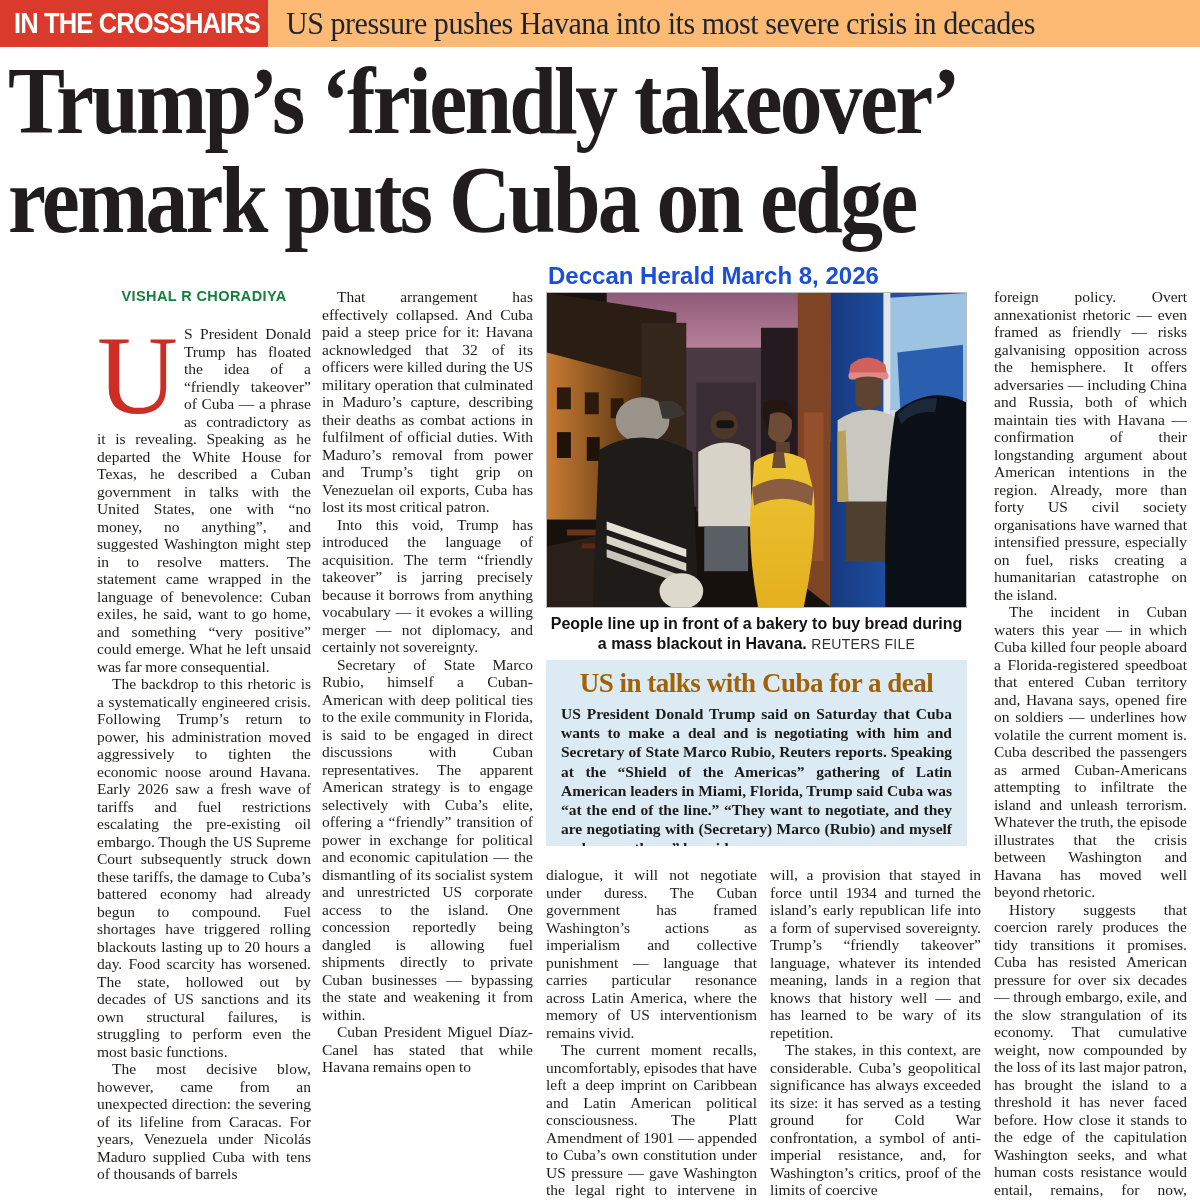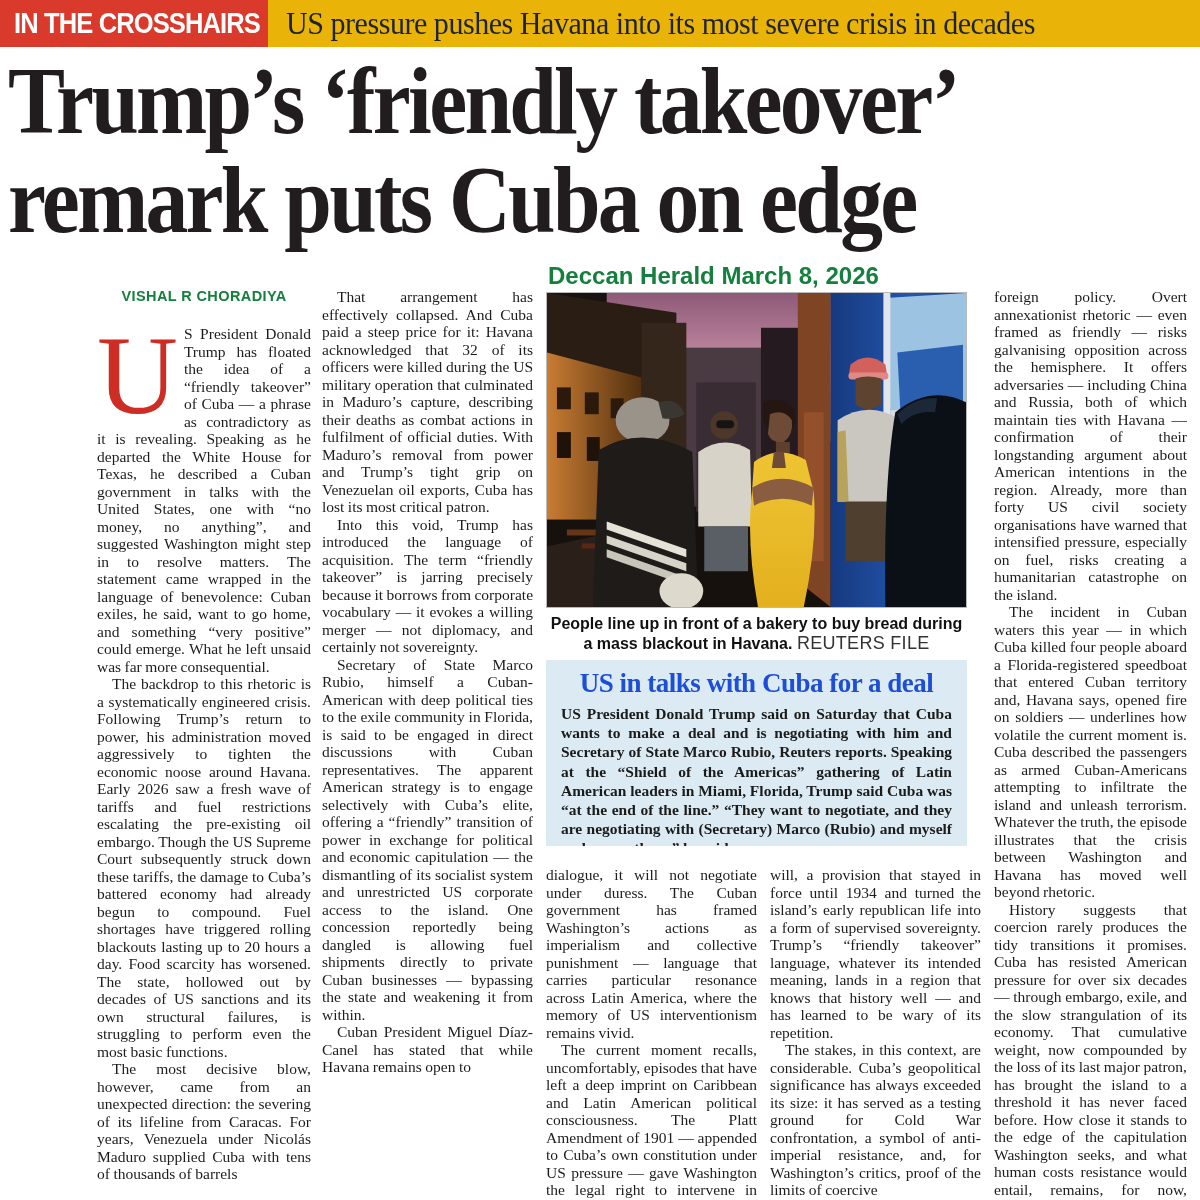--- a/index.html
+++ b/index.html
@@ -4,21 +4,21 @@
 <style>
   * { margin:0; padding:0; box-sizing:border-box; }
   html,body { background:#ffffff; }
   #page {
     position:relative; width:1200px; height:1200px;
     background:#ffffff; overflow:hidden;
     font-family:"Liberation Serif", serif;
     color:#1d1c1a;
   }
   
-  .banner { position:absolute; left:0; top:0; width:1200px; height:47px; background:#eab308; }
+  .banner { position:absolute; left:0; top:0; width:1200px; height:47px; background:#fdba74; }
   .kicker-box {
     position:absolute; left:0; top:0; width:268px; height:47px;
     background:#d93a2b; display:flex; align-items:center;
   }
   .kicker-text {
     font-family:"Liberation Sans", sans-serif; font-weight:bold;
     color:#ffffff; font-size:29px; letter-spacing:-1px;
     transform:scaleX(0.88); transform-origin:left center;
     padding-left:16px; white-space:nowrap;
   }
@@ -31,21 +31,21 @@
   
   .headline { position:absolute; left:8px; top:52px; width:1190px; }
   .headline .hl-line {
     font-family:"Liberation Serif", serif; font-weight:bold; color:#211d1e;
     font-size:95px; line-height:99px; letter-spacing:-3px; white-space:nowrap;
     transform:scaleX(0.9); transform-origin:left center;
   }
   .date-stamp {
     position:absolute; left:548px; top:262px;
     font-family:"Liberation Sans", sans-serif; font-weight:bold;
-    color:#15803d; font-size:24px; white-space:nowrap;
+    color:#1d4ed8; font-size:24px; white-space:nowrap;
   }
   
   .col { position:absolute; top:288px; height:912px; overflow:hidden; text-align:justify; }
   #col1 { left:97px;  width:214px; }
   #col2 { left:322px; width:211px; }
   #col3 { left:546px; width:211px; top:866px; height:334px; }
   #col4 { left:770px; width:211px; top:866px; height:334px; }
   #col5 { left:994px; width:193px; }
   .col p, .boxed-note p {
     font-size:15.5px; line-height:17.5px; color:#1d1c1a;
@@ -67,31 +67,31 @@
     position:absolute; left:546px; top:292px; width:421px; height:316px;
     border:1px solid #b9b9b9; background:#15100d;
   }
   .photo-wrap svg { display:block; width:100%; height:100%; }
   .caption {
     position:absolute; left:546px; top:614px; width:421px;
     font-family:"Liberation Sans", sans-serif; font-weight:bold;
     font-size:16px; line-height:19.5px; text-align:center; color:#111;
   }
   .caption .credit {
-    font-weight:normal; font-size:18px; letter-spacing:0.3px; color:#333;
+    font-weight:normal; font-size:14px; letter-spacing:0.3px; color:#333;
   }
   
   .boxed-note {
     position:absolute; left:546px; top:660px; width:421px; height:186px;
     background:#dcebf3; padding:8px 15px 0 15px; overflow:hidden;
   }
   .box-title {
     font-family:"Liberation Serif", serif; font-weight:bold;
     font-size:27px; letter-spacing:-0.5px; text-align:center;
-    color:#1d4ed8; margin-bottom:5px;
+    color:#a16207; margin-bottom:5px;
   }
   .boxed-note p {
     font-weight:bold; font-size:15.5px; line-height:19.2px;
     text-align:justify; color:#1b1b1b;
   }
 </style>
 </head>
 <body>
 
 <div id="page">
@@ -112,21 +112,21 @@
 
   <div class="col" id="col1">
     <div class="byline">VISHAL R CHORADIYA</div>
     <p class="lead"><span class="dropcap">U</span><span>S President Donald Trump has floated the idea of a “friendly takeover” of Cuba — a phrase as contradictory as it is revealing. Speaking as he departed the White House for Texas, he described a Cuban government in talks with the United States, one with “no money, no anything”, and suggested Washington might step in to resolve matters. The statement came wrapped in the language of benevolence: Cuban exiles, he said, want to go home, and something “very positive” could emerge. What he left unsaid was far more consequential.</span></p>
     <p class="indent">The backdrop to this rhetoric is a systematically engineered crisis. Following Trump’s return to power, his administration moved aggressively to tighten the economic noose around Havana. Early 2026 saw a fresh wave of tariffs and fuel restrictions escalating the pre-existing oil embargo. Though the US Supreme Court subsequently struck down these tariffs, the damage to Cuba’s battered economy had already begun to compound. Fuel shortages have triggered rolling blackouts lasting up to 20 hours a day. Food scarcity has worsened. The state, hollowed out by decades of US sanctions and its own structural failures, is struggling to perform even the most basic functions.</p>
     <p class="indent">The most decisive blow, however, came from an unexpected direction: the severing of its lifeline from Caracas. For years, Venezuela under Nicolás Maduro supplied Cuba with tens of thousands of barrels</p>
   </div>
 
   <div class="col" id="col2">
     <p class="indent">That arrangement has effectively collapsed. And Cuba paid a steep price for it: Havana acknowledged that 32 of its officers were killed during the US military operation that culminated in Maduro’s capture, describing their deaths as combat actions in fulfilment of official duties. With Maduro’s removal from power and Trump’s tight grip on Venezuelan oil exports, Cuba has lost its most critical patron.</p>
-    <p class="indent">Into this void, Trump has introduced the language of acquisition. The term “friendly takeover” is jarring precisely because it borrows from corporate vocabulary — it evokes a willing merger — not diplomacy, and certainly not sovereignty.</p>
+    <p class="indent">Into this void, Trump has introduced the language of acquisition. The term “friendly takeover” is jarring precisely because it borrows from anything vocabulary — it evokes a willing merger — not diplomacy, and certainly not sovereignty.</p>
     <p class="indent">Secretary of State Marco Rubio, himself a Cuban-American with deep political ties to the exile community in Florida, is said to be engaged in direct discussions with Cuban representatives. The apparent American strategy is to engage selectively with Cuba’s elite, offering a “friendly” transition of power in exchange for political and economic capitulation — the dismantling of its socialist system and unrestricted US corporate access to the island. One concession reportedly being dangled is allowing fuel shipments directly to private Cuban businesses — bypassing the state and weakening it from within.</p>
     <p class="indent">Cuban President Miguel Díaz-Canel has stated that while Havana remains open to</p>
   </div>
 
   <div class="photo-wrap">
     <svg viewBox="0 0 421 316" preserveAspectRatio="none">
       <defs>
         <linearGradient id="sky" x1="0" y1="0" x2="0" y2="1">
           <stop offset="0" stop-color="#8d5a78"></stop>
           <stop offset="0.5" stop-color="#c88fa6"></stop>

